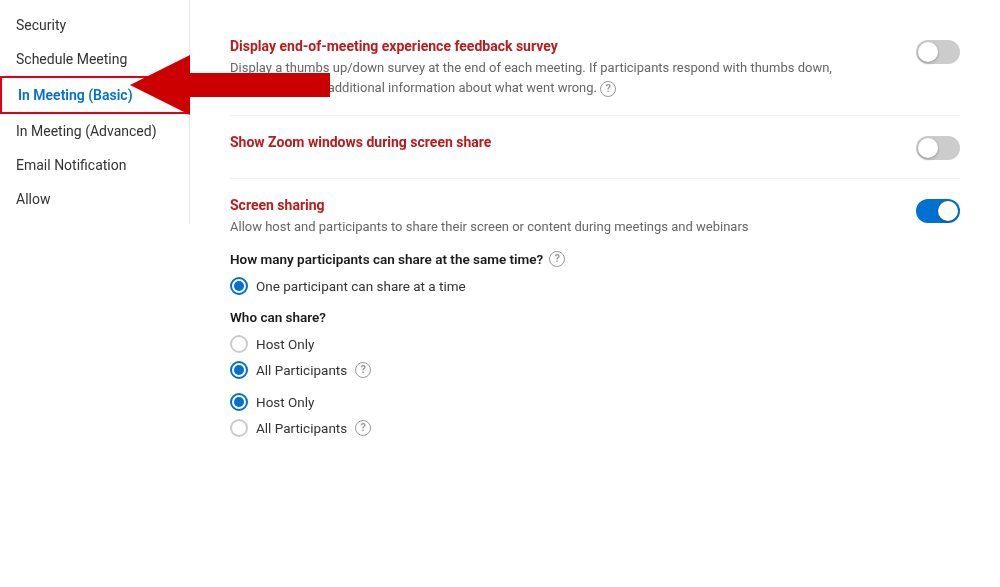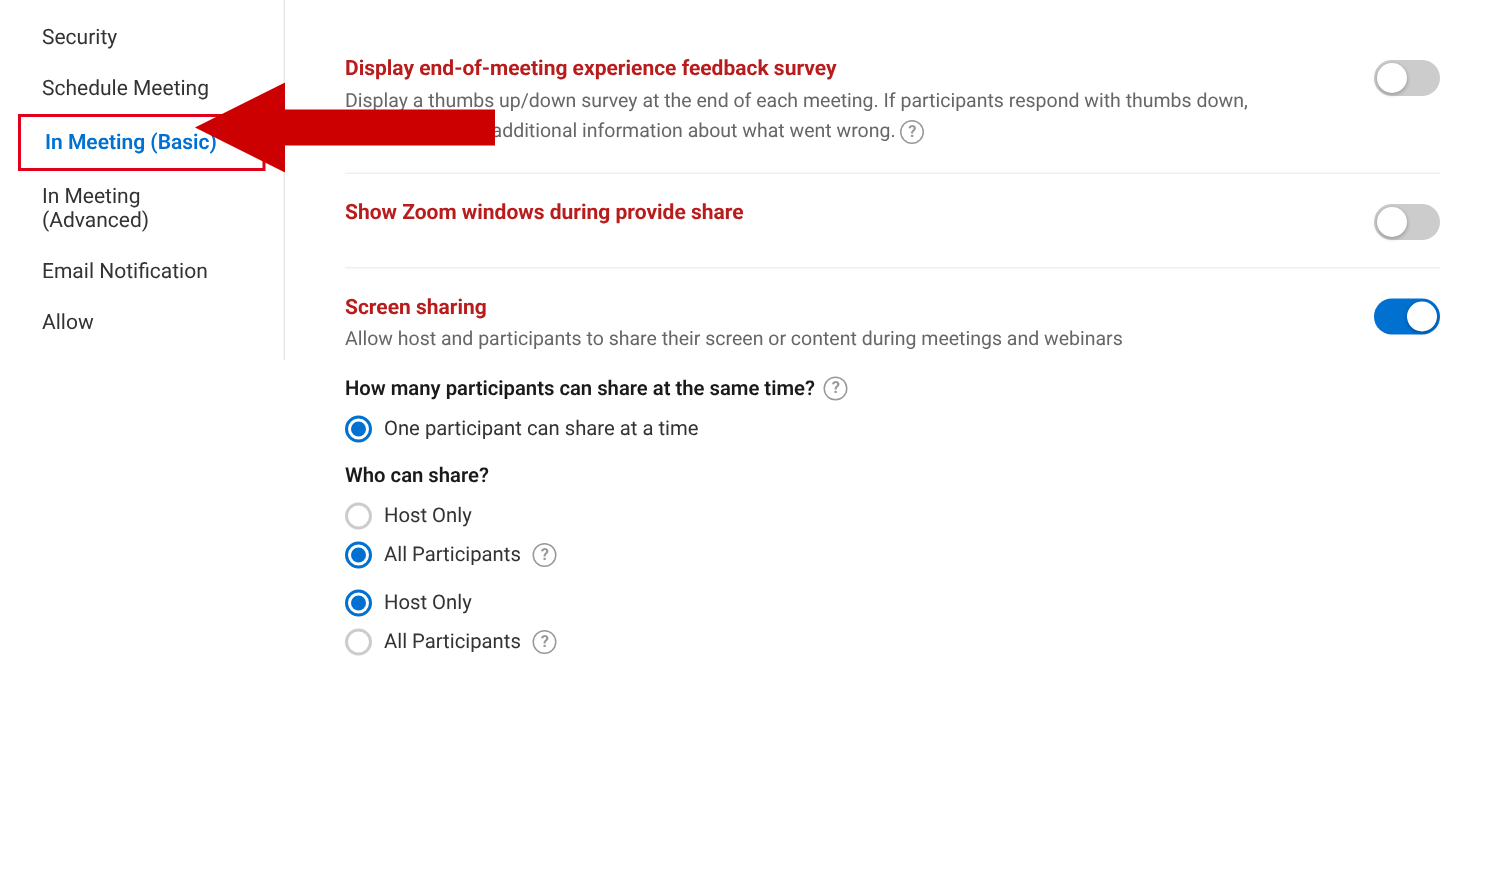--- a/index.html
+++ b/index.html
@@ -10,21 +10,21 @@
       background: #fff;
       display: flex;
       height: 587px;
       overflow: hidden;
     }
 
     
     .sidebar {
       width: 190px;
       min-width: 190px;
-      padding: 8px 12px;
+      padding: 8px 0;
       border-right: 1px solid #e8e8e8;
     }
     .sidebar-item {
       display: block;
       padding: 9px 16px;
       cursor: pointer;
       color: #333;
       font-size: 14px;
       text-decoration: none;
     }
@@ -216,21 +216,21 @@
         <div class="setting-desc">Display a thumbs up/down survey at the end of each meeting. If participants respond with thumbs down, they can provide additional information about what went wrong. <span class="help-icon">?</span></div>
       </div>
       <div class="toggle">
         <div class="toggle-track off">
           <div class="toggle-thumb"></div>
         </div>
       </div>
     </div>
     <div class="setting-row">
       <div class="setting-content">
-        <div class="setting-title">Show Zoom windows during provide share</div>
+        <div class="setting-title">Show Zoom windows during screen share</div>
       </div>
       <div class="toggle">
         <div class="toggle-track off">
           <div class="toggle-thumb"></div>
         </div>
       </div>
     </div>
     <div class="setting-row">
       <div class="setting-content">
         <div class="setting-title">Screen sharing</div>

